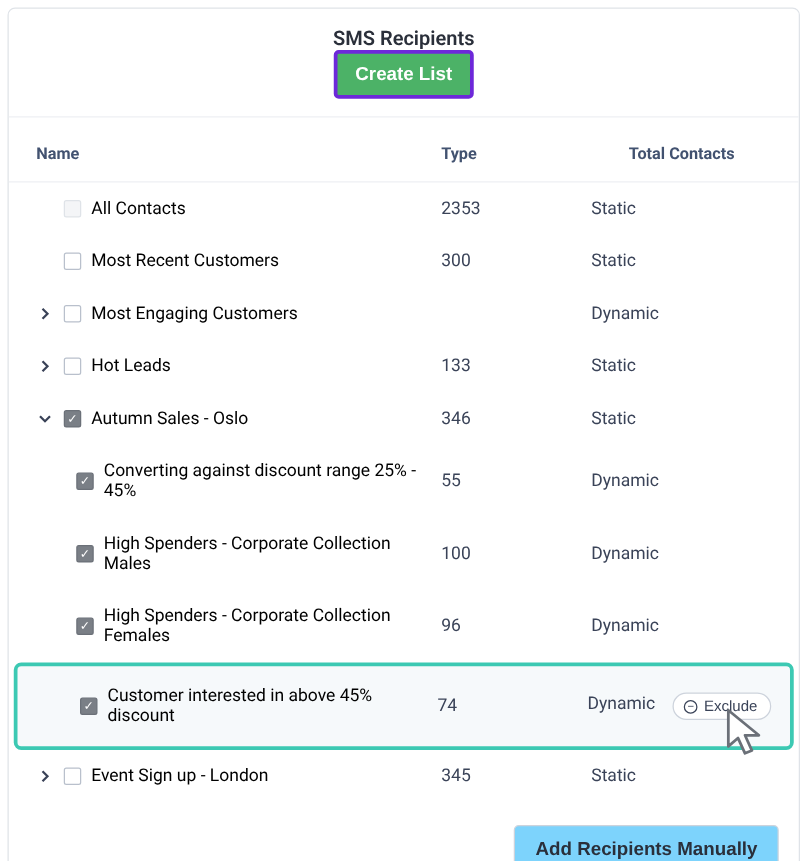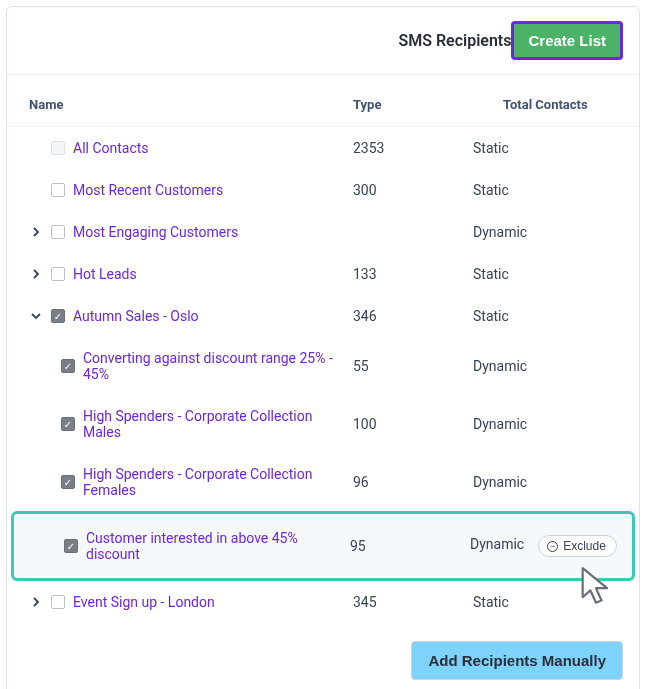--- a/index.html
+++ b/index.html
@@ -14,20 +14,21 @@
       border-radius: 6px;
       background: #fff;
       overflow: hidden;
     }
     .card-header {
       display: flex;
       justify-content: flex-end;
       align-items: center;
       padding: 14px 16px;
       border-bottom: 1px solid #eef0f3;
+      flex-direction: column;
     }
     .card-title {
       font-size: 16px;
       font-weight: 600;
       color: #2a2f3a;
     }
     .btn-create {
       background: #4cb267;
       color: #fff;
       border: 3px solid #6d28d9;
@@ -97,21 +98,21 @@
     .checkbox.checked {
       background: #7a7f86;
       border-color: #6b7078;
     }
     .checkbox.disabled {
       background: #f4f5f7;
       border-color: #dfe3e8;
       cursor: default;
     }
     .row .name-text {
-      color: #6d28d9;
+      color: #000000;
       font-size: 14px;
     }
     .child-row .col-name {
       padding-left: 38px;
     }
     .row.highlighted {
       background: #f6f9fb;
       border: 3px solid #3cc9b3;
       border-radius: 6px;
       margin: 0 4px;
@@ -261,21 +262,21 @@
               <span class="name-text">High Spenders - Corporate Collection Females</span>
             </div>
             <div class="col-total">96</div>
             <div class="col-type"><span>Dynamic</span></div>
           </div>
           <div class="row child-row highlighted">
             <div class="col-name">
               <span class="checkbox checked">✓</span>
               <span class="name-text">Customer interested in above 45% discount</span>
             </div>
-            <div class="col-total">95</div>
+            <div class="col-total">74</div>
             <div class="col-type"><span>Dynamic</span><button class="btn-exclude" style="margin-left: 14px;">
                 <span class="exclude-icon">−</span>
                 <span>Exclude</span>
               </button></div>
           </div>
           <div class="row">
             <div class="col-name">
               <span class="expander">
                 <svg width="10" height="10" viewBox="0 0 10 10">
                   <path d="M3 1 L7 5 L3 9" fill="none" stroke="#3a4358" stroke-width="1.8"></path>

